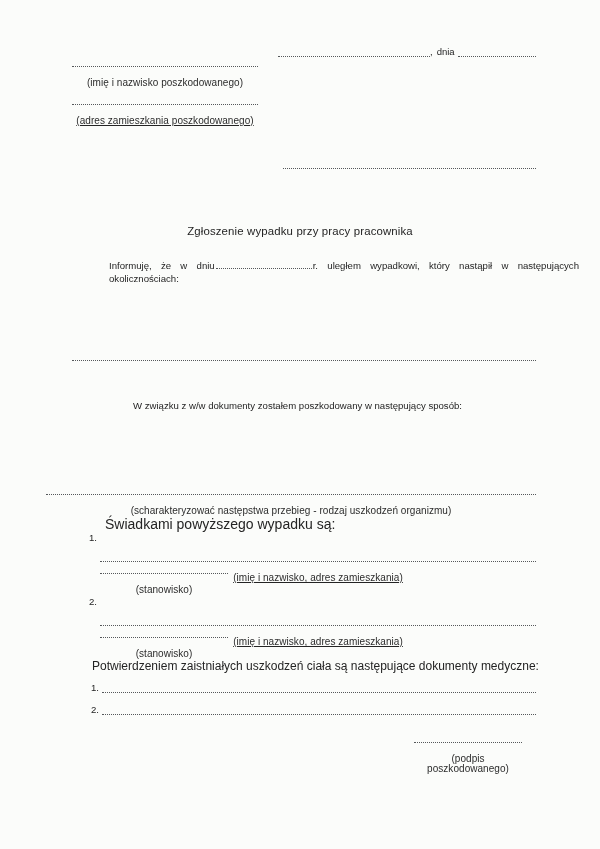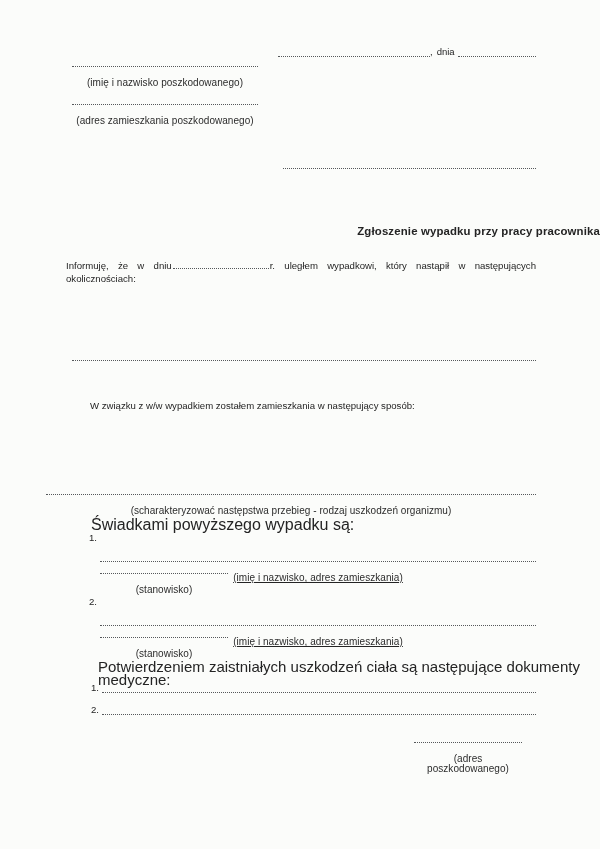--- a/index.html
+++ b/index.html
@@ -61,50 +61,52 @@
     position: absolute;
     left: 72px;
     top: 66px;
     width: 186px;
   }
   .blk-addr {
     position: absolute;
     left: 72px;
     top: 104px;
     width: 186px;
+    text-decoration: underline;
   }
 
   
   .blk-emp {
     position: absolute;
     left: 283px;
     top: 168px;
     width: 253px;
   }
   .blk-emp .caption { line-height: 9.8px; }
 
   
   .doc-title {
     position: absolute;
     left: 0;
     top: 225px;
     width: 600px;
-    text-align: right;
+    text-align: center;
     font-size: 11.4px;
-    font-weight: bold;
+    font-weight: normal;
     letter-spacing: 0.15px;
   }
 
   
   .para {
     position: absolute;
     font-size: 9.6px;
     line-height: 13.4px;
     text-align: justify;
     text-justify: inter-word;
+    margin-left: 43px;
   }
   .para-1 {
     left: 66px;
     top: 259px;
     width: 470px;
   }
   .para-2 {
     left: 66px;
     top: 399px;
     width: 470px;
@@ -128,23 +130,23 @@
   .blk-wide-2 {
     position: absolute;
     left: 46px;
     top: 494px;
     width: 490px;
   }
 
   
   .witness-head {
     position: absolute;
-    left: 91px;
+    left: 105px;
     top: 518px;
-    font-size: 16px;
+    font-size: 14px;
     line-height: 13.2px;
   }
   .w-num {
     position: absolute;
     font-size: 9.6px;
     line-height: 13.2px;
   }
   .w-num-1 { left: 89px; top: 531px; }
   .w-num-2 { left: 89px; top: 595px; }
 
@@ -161,23 +163,23 @@
     position: absolute;
     left: 100px;
     width: 128px;
   }
   .w-pos-1 { top: 573px; }
   .w-pos-2 { top: 637px; }
 
   
   .med-head {
     position: absolute;
-    left: 91px;
+    left: 85px;
     top: 660px;
-    font-size: 15px;
+    font-size: 12px;
     line-height: 13.2px;
     padding-left: 7px;
   }
   .med-row {
     position: absolute;
     left: 91px;
     width: 445px;
     display: flex;
     align-items: flex-end;
     font-size: 9.6px;
@@ -224,21 +226,21 @@
   <div class="doc-title">Zgłoszenie wypadku przy pracy pracownika</div>
 
   <div class="para para-1">
     <span>Informuję, że w dniu</span><span class="inline-dots"></span><span>r. uległem wypadkowi, który nastąpił w następujących okolicznościach:</span>
   </div>
 
   <div class="blk-wide-1">
     <div class="dots"></div>
   </div>
 
-  <div class="para para-2">W związku z w/w wypadkiem zostałem zamieszkania w następujący sposób:</div>
+  <div class="para para-2">W związku z w/w dokumenty zostałem poszkodowany w następujący sposób:</div>
 
   <div class="blk-wide-2">
     <div class="dots"></div>
     <div class="caption">(scharakteryzować następstwa przebieg - rodzaj uszkodzeń organizmu)</div>
   </div>
 
   <div class="witness-head">Świadkami powyższego wypadku są:</div>
 
   <div class="w-num w-num-1">1.</div>
   <div class="w-main w-main-1">
@@ -266,16 +268,16 @@
     <span class="num">1.</span>
     <span class="line"></span>
   </div>
   <div class="med-row med-row-2">
     <span class="num">2.</span>
     <span class="line"></span>
   </div>
 
   <div class="blk-sign">
     <div class="dots"></div>
-    <div class="caption">(adres poszkodowanego)</div>
+    <div class="caption">(podpis poszkodowanego)</div>
   </div>
 
 </div>
 
 </body></html>

